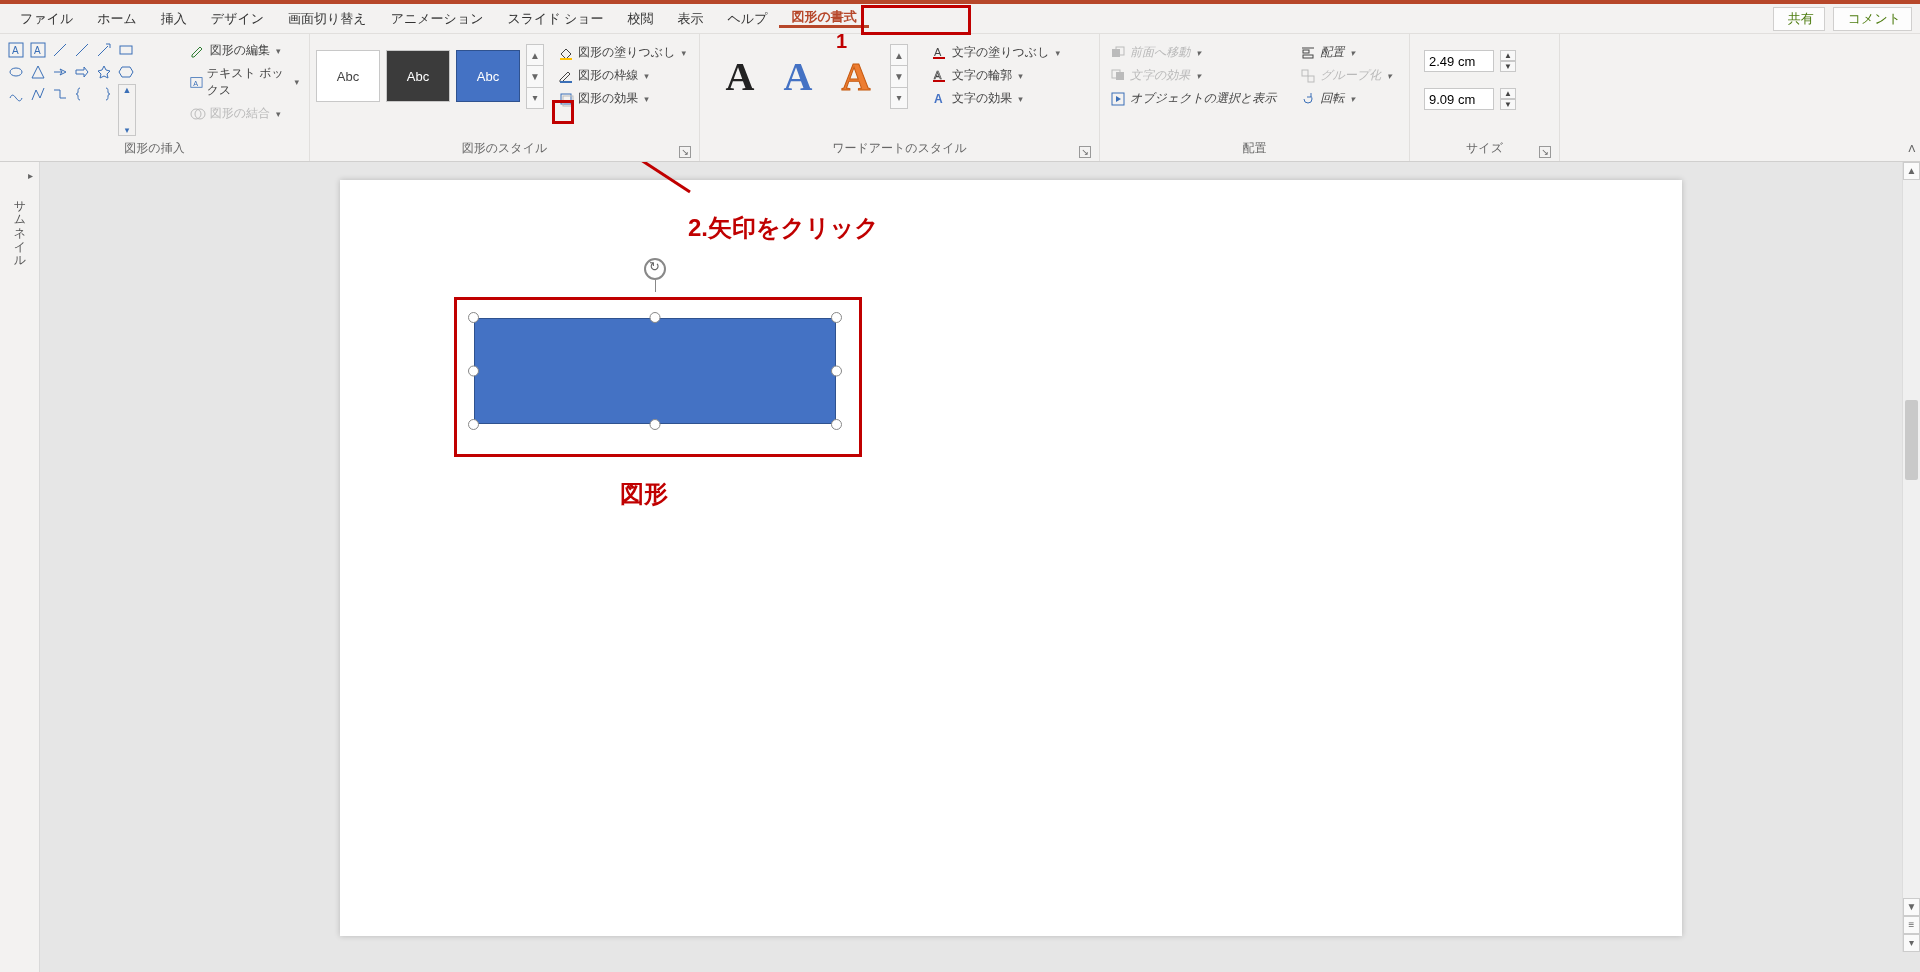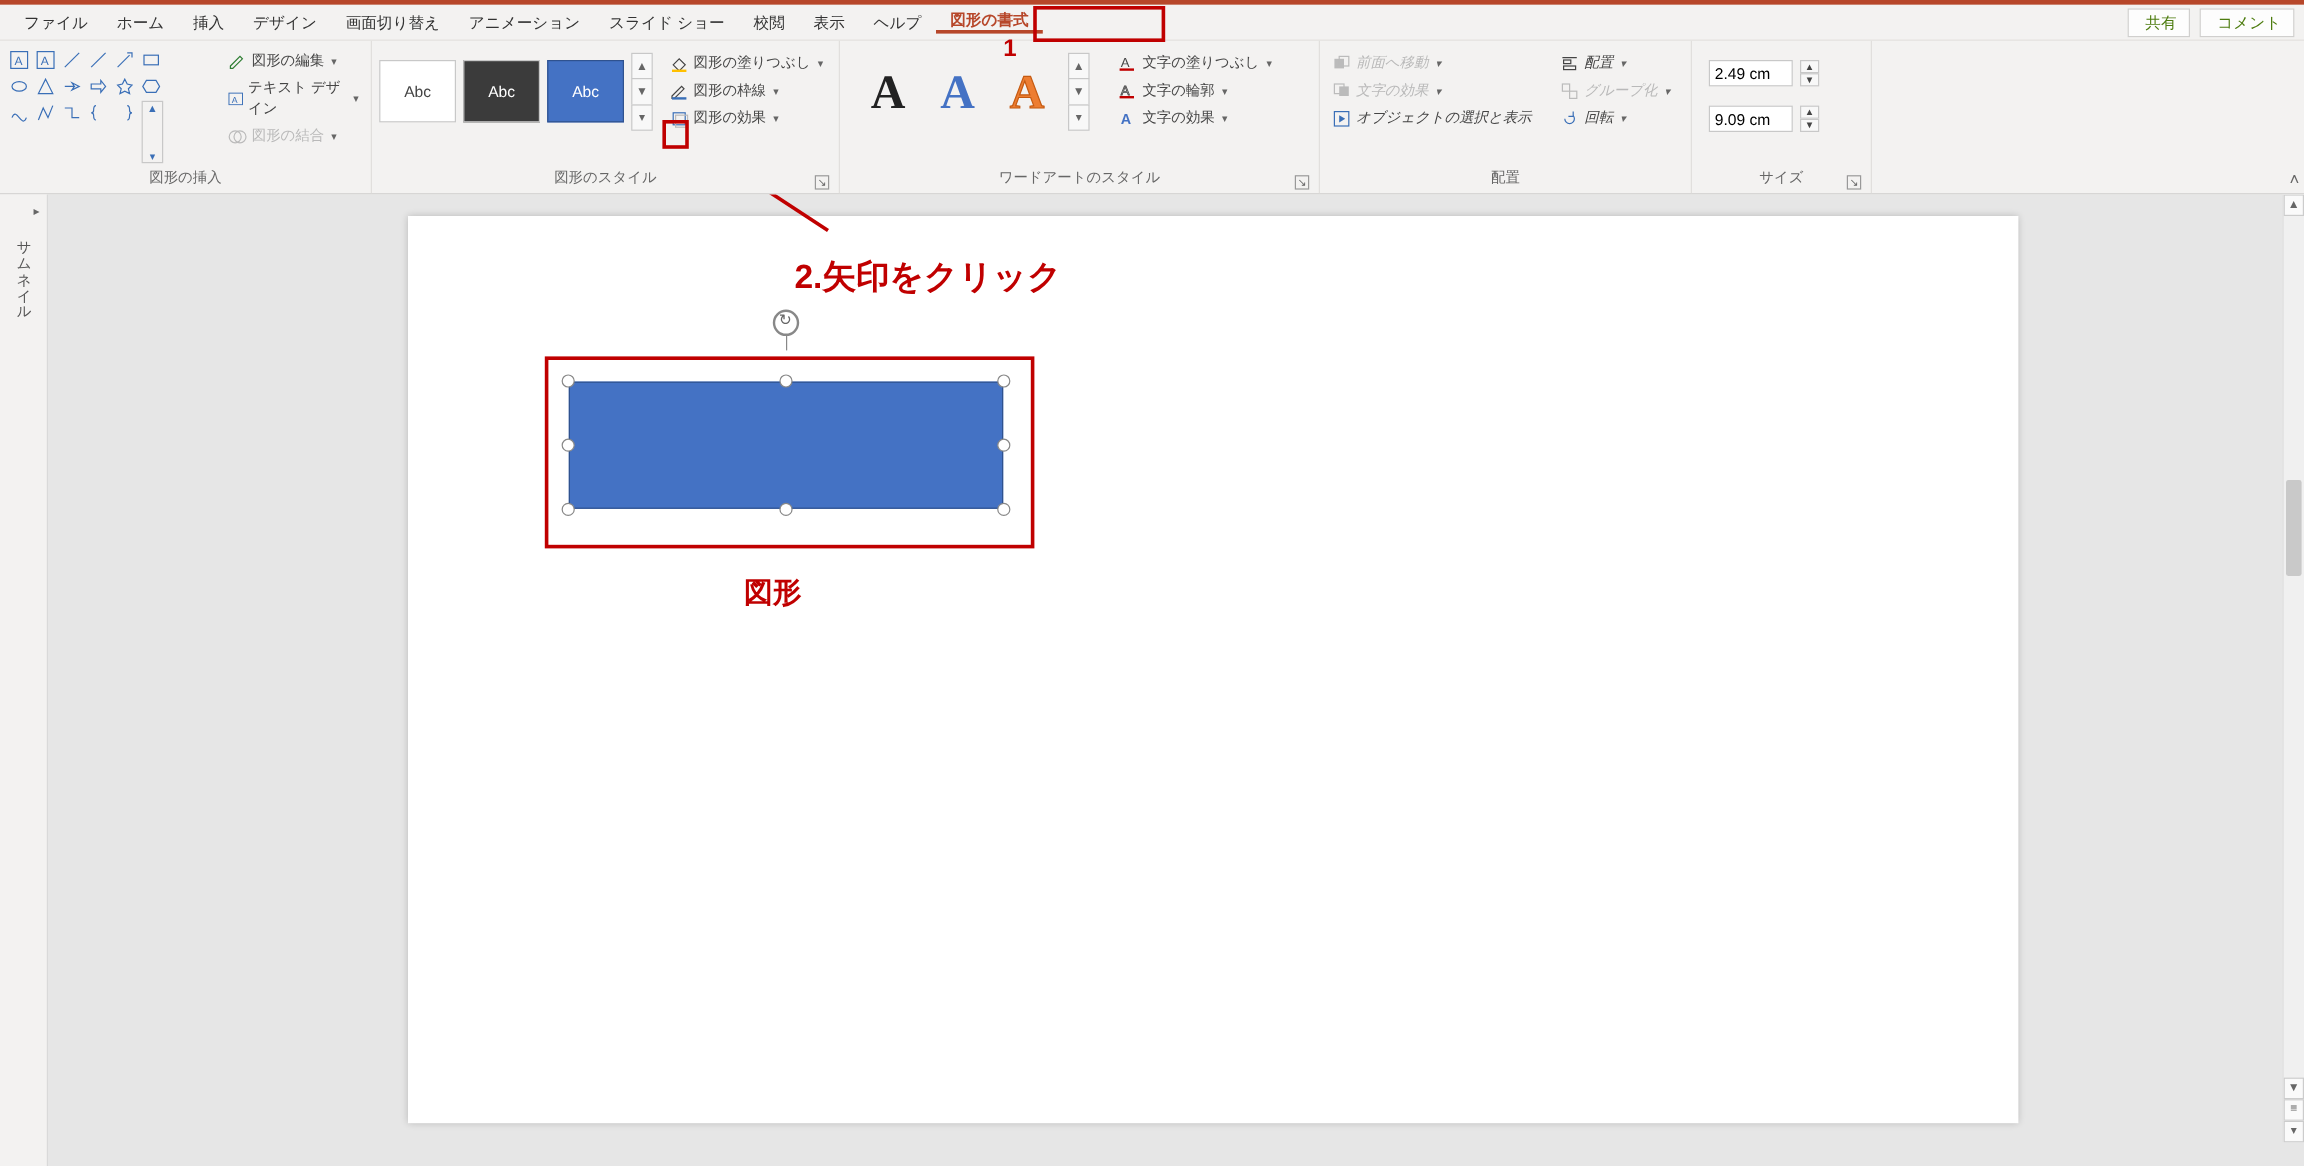--- a/index.html
+++ b/index.html
@@ -3,21 +3,21 @@
 <meta charset="utf-8">
 <style>
 * { margin: 0; padding: 0; box-sizing: border-box; font-family: "Yu Gothic UI", "Meiryo", sans-serif; }
 body { background: #e6e6e6; overflow: hidden; width: 1920px; height: 972px; position: relative; }
 
 
 .titlebar { height: 4px; background: #b7472a; }
 
 
 .tabstrip { height: 30px; background: #f3f2f1; border-bottom: 1px solid #e1dfdd; display: flex; align-items: center; padding-left: 8px; font-size: 13px; color: #333; }
-.tabstrip .tab { padding: 0 12px; height: 18px; display: flex; align-items: center; cursor: pointer; }
+.tabstrip .tab { padding: 0 12px; height: 18px; display: flex; align-items: center; cursor: pointer; font-family: Liberation Serif, serif; }
 .tabstrip .tab.active { color: #b7472a; font-weight: 600; border-bottom: 3px solid #b7472a; position: relative; }
 .tabstrip .spacer { flex: 1; }
 .tabstrip .rbtn { border: 1px solid #d0cfce; padding: 2px 10px; margin-right: 8px; display: flex; align-items: center; gap: 4px; font-size: 13px; color: #4d7c0f; cursor: pointer; background:#fdfdfd;}
 
 
 .ribbon { height: 128px; background: #f3f2f1; border-bottom: 1px solid #d0cfce; display: flex; font-size: 12px; color: #444; }
 .group { border-right: 1px solid #e1dfdd; display: flex; flex-direction: column; padding: 4px 6px 0 6px; position: relative; }
 .group-body { flex: 1; display: flex; align-items: flex-start; gap: 6px; }
 .group-label { text-align: center; font-size: 12px; color: #666; padding: 3px 0 4px 0; position: relative; }
 .group-label .launcher { position: absolute; right: 2px; bottom: 3px; width: 12px; height: 12px; border: 1px solid #999; font-size: 9px; line-height: 10px; text-align: center; color: #666; cursor: pointer; }
@@ -239,21 +239,21 @@
           <span>図形の編集</span>
             <span class="dd">▾</span>
         </div>
         <div class="small-btn">
           <span class="ic">
               <svg viewBox="0 0 16 16">
                 <rect x="1" y="2" width="14" height="12" fill="none" stroke="#3a6fb7"></rect>
                 <text x="4" y="12" font-size="9" fill="#3a6fb7">A</text>
               </svg>
             </span>
-          <span>テキスト デザイン</span>
+          <span>テキスト ボックス</span>
             <span class="dd">▾</span>
         </div>
         <div class="small-btn disabled">
           <span class="ic">
               <svg viewBox="0 0 16 16">
                 <circle cx="6" cy="8" r="5" fill="none" stroke="#bbb"></circle>
                 <circle cx="10" cy="8" r="5" fill="none" stroke="#bbb"></circle>
               </svg>
             </span>
           <span>図形の結合</span>
@@ -479,21 +479,21 @@
     <div class="slide"></div>
 
     <svg class="arrow-svg" style="left:520px; top:-40px; width:200px; height:120px;">
       <defs>
           <marker id="ah" markerWidth="10" markerHeight="10" refX="2" refY="3" orient="auto">
             <path d="M0,0 L0,6 L8,3 z" fill="#c00000"></path>
           </marker>
         </defs>
       <line x1="130" y1="70" x2="32" y2="6" stroke="#c00000" stroke-width="3" marker-end="url(#ah)"></line>
     </svg>
-    <div class="anno-text" style="left:622px; top:50px; font-size:28px;">2.矢印をクリック</div>
+    <div class="anno-text" style="left:648px; top:50px; font-size:24px;">2.矢印をクリック</div>
 
     <div class="anno-box1" style="left:414px; top:135px; width:408px; height:160px;"></div>
     <div class="sel-shape-wrap" style="left:414px; top:130px;">
       <div class="rotate-handle"></div>
       <div class="rotate-line"></div>
       <div class="shape-rect"></div>
       <div class="handle h-tl"></div>
       <div class="handle h-tm"></div>
       <div class="handle h-tr"></div>
       <div class="handle h-ml"></div>

